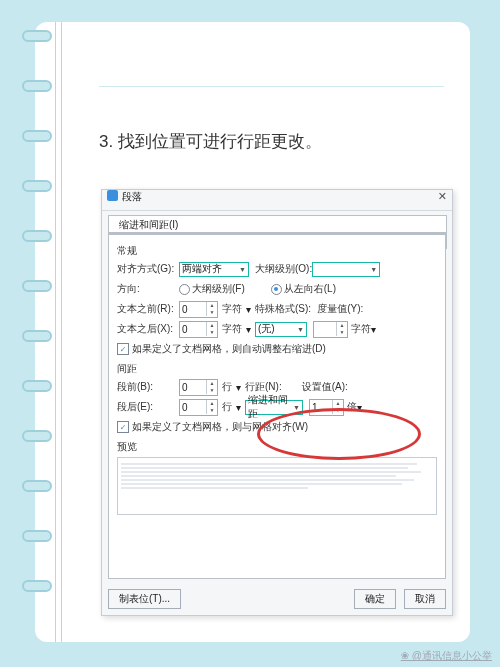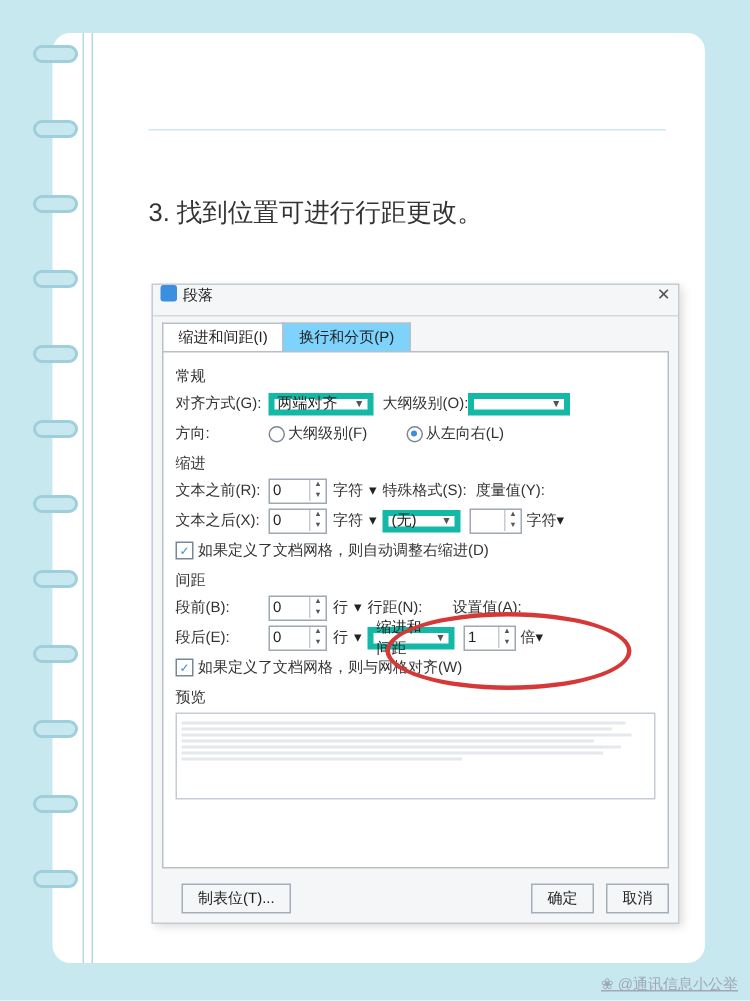--- a/index.html
+++ b/index.html
@@ -100,20 +100,21 @@
 .dlg-close {
   margin-left: auto;
   font-size: 11px;
   color: #555;
   cursor: pointer;
 }
 .tabs {
   display: flex;
   height: 20px;
   margin: 4px 6px 0 6px;
+  flex-direction: column;
 }
 .tab {
   padding: 2px 10px 0 10px;
   border: 1px solid #B8BFC7;
   border-bottom: none;
   background: #FFFFFF;
   margin-right: -1px;
   font-size: 10px;
   cursor: pointer;
 }
@@ -140,21 +141,21 @@
   align-items: center;
   margin: 2px 0;
   height: 18px;
 }
 .lab {
   font-size: 10px;
   color: #333;
   white-space: nowrap;
 }
 .sel, .inp {
-  border: 4px solid #14b8a6;
+  border: 1px solid #14b8a6;
   background: #FFFFFF;
   height: 15px;
   font-size: 10px;
   padding: 0 2px;
   box-sizing: border-box;
 }
 .sel {
   display: flex;
   align-items: center;
   justify-content: space-between;
@@ -226,21 +227,21 @@
   padding: 3px;
   overflow: hidden;
 }
 .pv-line {
   height: 2px;
   background: #E5E8EC;
   margin: 2px 0;
 }
 .btns-row {
   position: absolute;
-  left: 13px;
+  left: 0;
   right: 0;
   bottom: 6px;
   display: flex;
   padding: 0 6px;
 }
 .btn {
   border: 1px solid #A5ADB8;
   background: #F5F6F8;
   padding: 2px 10px;
   font-size: 10px;
@@ -301,21 +302,20 @@
       </div>
       <div class="row">
         <span class="lab" style="width:62px">方向:</span>
         <span class="radio"></span>
         <span class="lab">大纲级别(F)</span>
         <span style="width:26px"></span>
         <span class="radio on"></span>
         <span class="lab">从左向右(L)</span>
       </div>
 
-      <div class="sect">缩进</div>
       <div class="row">
         <span class="lab" style="width:62px">文本之前(R):</span>
         <div class="spin">
             <span class="val">0</span>
             <div class="btns">
               <div>▲</div>
               <div>▼</div>
             </div>
           </div>
         <span class="lab" style="margin:0 4px">字符</span>

